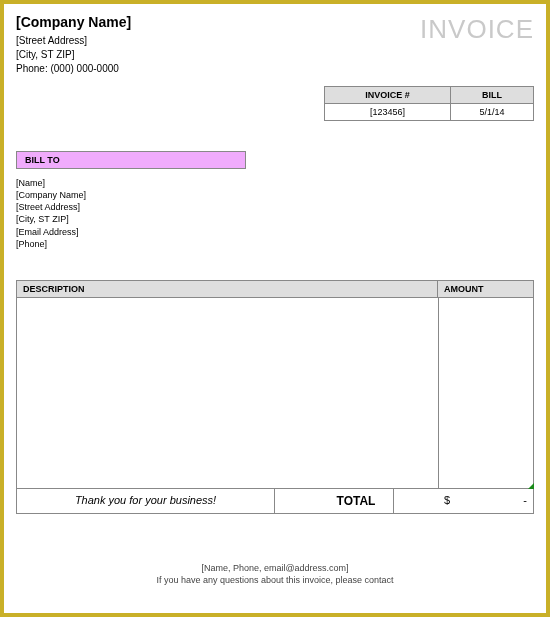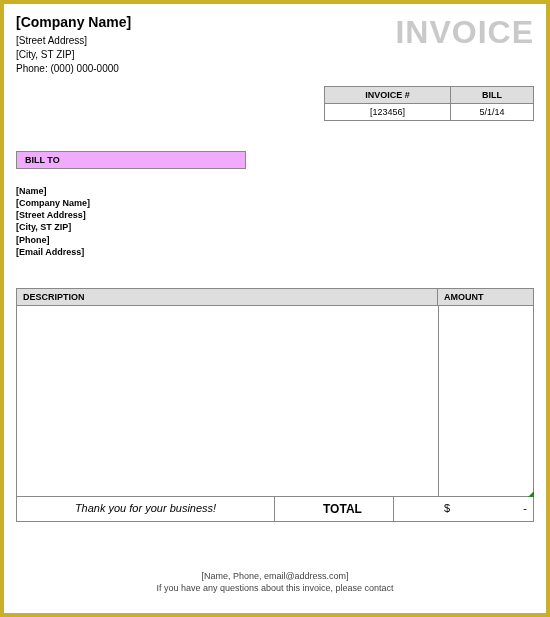--- a/index.html
+++ b/index.html
@@ -10,21 +10,21 @@
     border: 4px solid #c9b028;
     background: #fff;
     font-size: 10px;
     color: #000;
     position: relative;
   }
   .page { padding: 10px 12px; }
 
   .header-row { display: flex; justify-content: space-between; align-items: flex-start; }
   .company-name { font-size: 14px; font-weight: bold; }
-  .invoice-title { font-size: 32px; font-weight: bold; color: #c9c9c9; letter-spacing: 1px; }
+  .invoice-title { font-size: 26px; font-weight: normal; color: #c9c9c9; letter-spacing: 1px; }
   .company-info { margin-top: 4px; line-height: 1.4; }
 
   .meta-table {
     border-collapse: collapse;
     float: right;
     margin-top: 10px;
     width: 210px;
     border-radius: 9px;
   }
   .meta-table th, .meta-table td {
@@ -39,21 +39,21 @@
   .bill-to-wrap { margin-top: 30px; }
   .bill-to-label {
     display: inline-block;
     border: 1px solid #888;
     background: #f0abfc;
     padding: 3px 8px;
     font-size: 9px;
     font-weight: bold;
     width: 230px;
   }
-  .bill-to-body { margin-top: 16px; line-height: 1.35; font-size: 9px; font-weight: bold; }
+  .bill-to-body { margin-top: 8px; line-height: 1.35; font-size: 9px; }
 
   .items-header {
     display: flex;
     margin-top: 30px;
     border: 1px solid #888;
     background: #dedede;
     font-size: 9px;
     font-weight: bold;
   }
   .items-header .desc { flex: 1; padding: 3px 6px; border-right: 1px solid #888; }
@@ -89,21 +89,21 @@
     font-size: 11px;
     text-align: center;
     border-right: 1px solid #888;
   }
   .total-label {
     width: 75px;
     padding: 5px 4px;
     font-weight: bold;
     font-size: 12px;
     border-right: 1px solid #888;
-    text-align: left;
+    text-align: center;
   }
   .total-amount {
     width: 95px;
     padding: 5px 6px;
     display: flex;
     justify-content: space-between;
     font-size: 11px;
   }
 
   .footer-msg {
@@ -145,22 +145,22 @@
     </table>
   <div class="clear"></div>
 
   <div class="bill-to-wrap">
     <div class="bill-to-label">BILL TO</div>
     <div class="bill-to-body">
       <div>[Name]</div>
       <div>[Company Name]</div>
       <div>[Street Address]</div>
       <div>[City, ST  ZIP]</div>
+      <div>[Email Address]</div>
       <div>[Phone]</div>
-      <div>[Email Address]</div>
     </div>
   </div>
 
   <div class="items-header">
     <div class="desc">DESCRIPTION</div>
     <div class="amt">AMOUNT</div>
   </div>
   <div class="items-body">
     <div class="desc"></div>
     <div class="amt">

